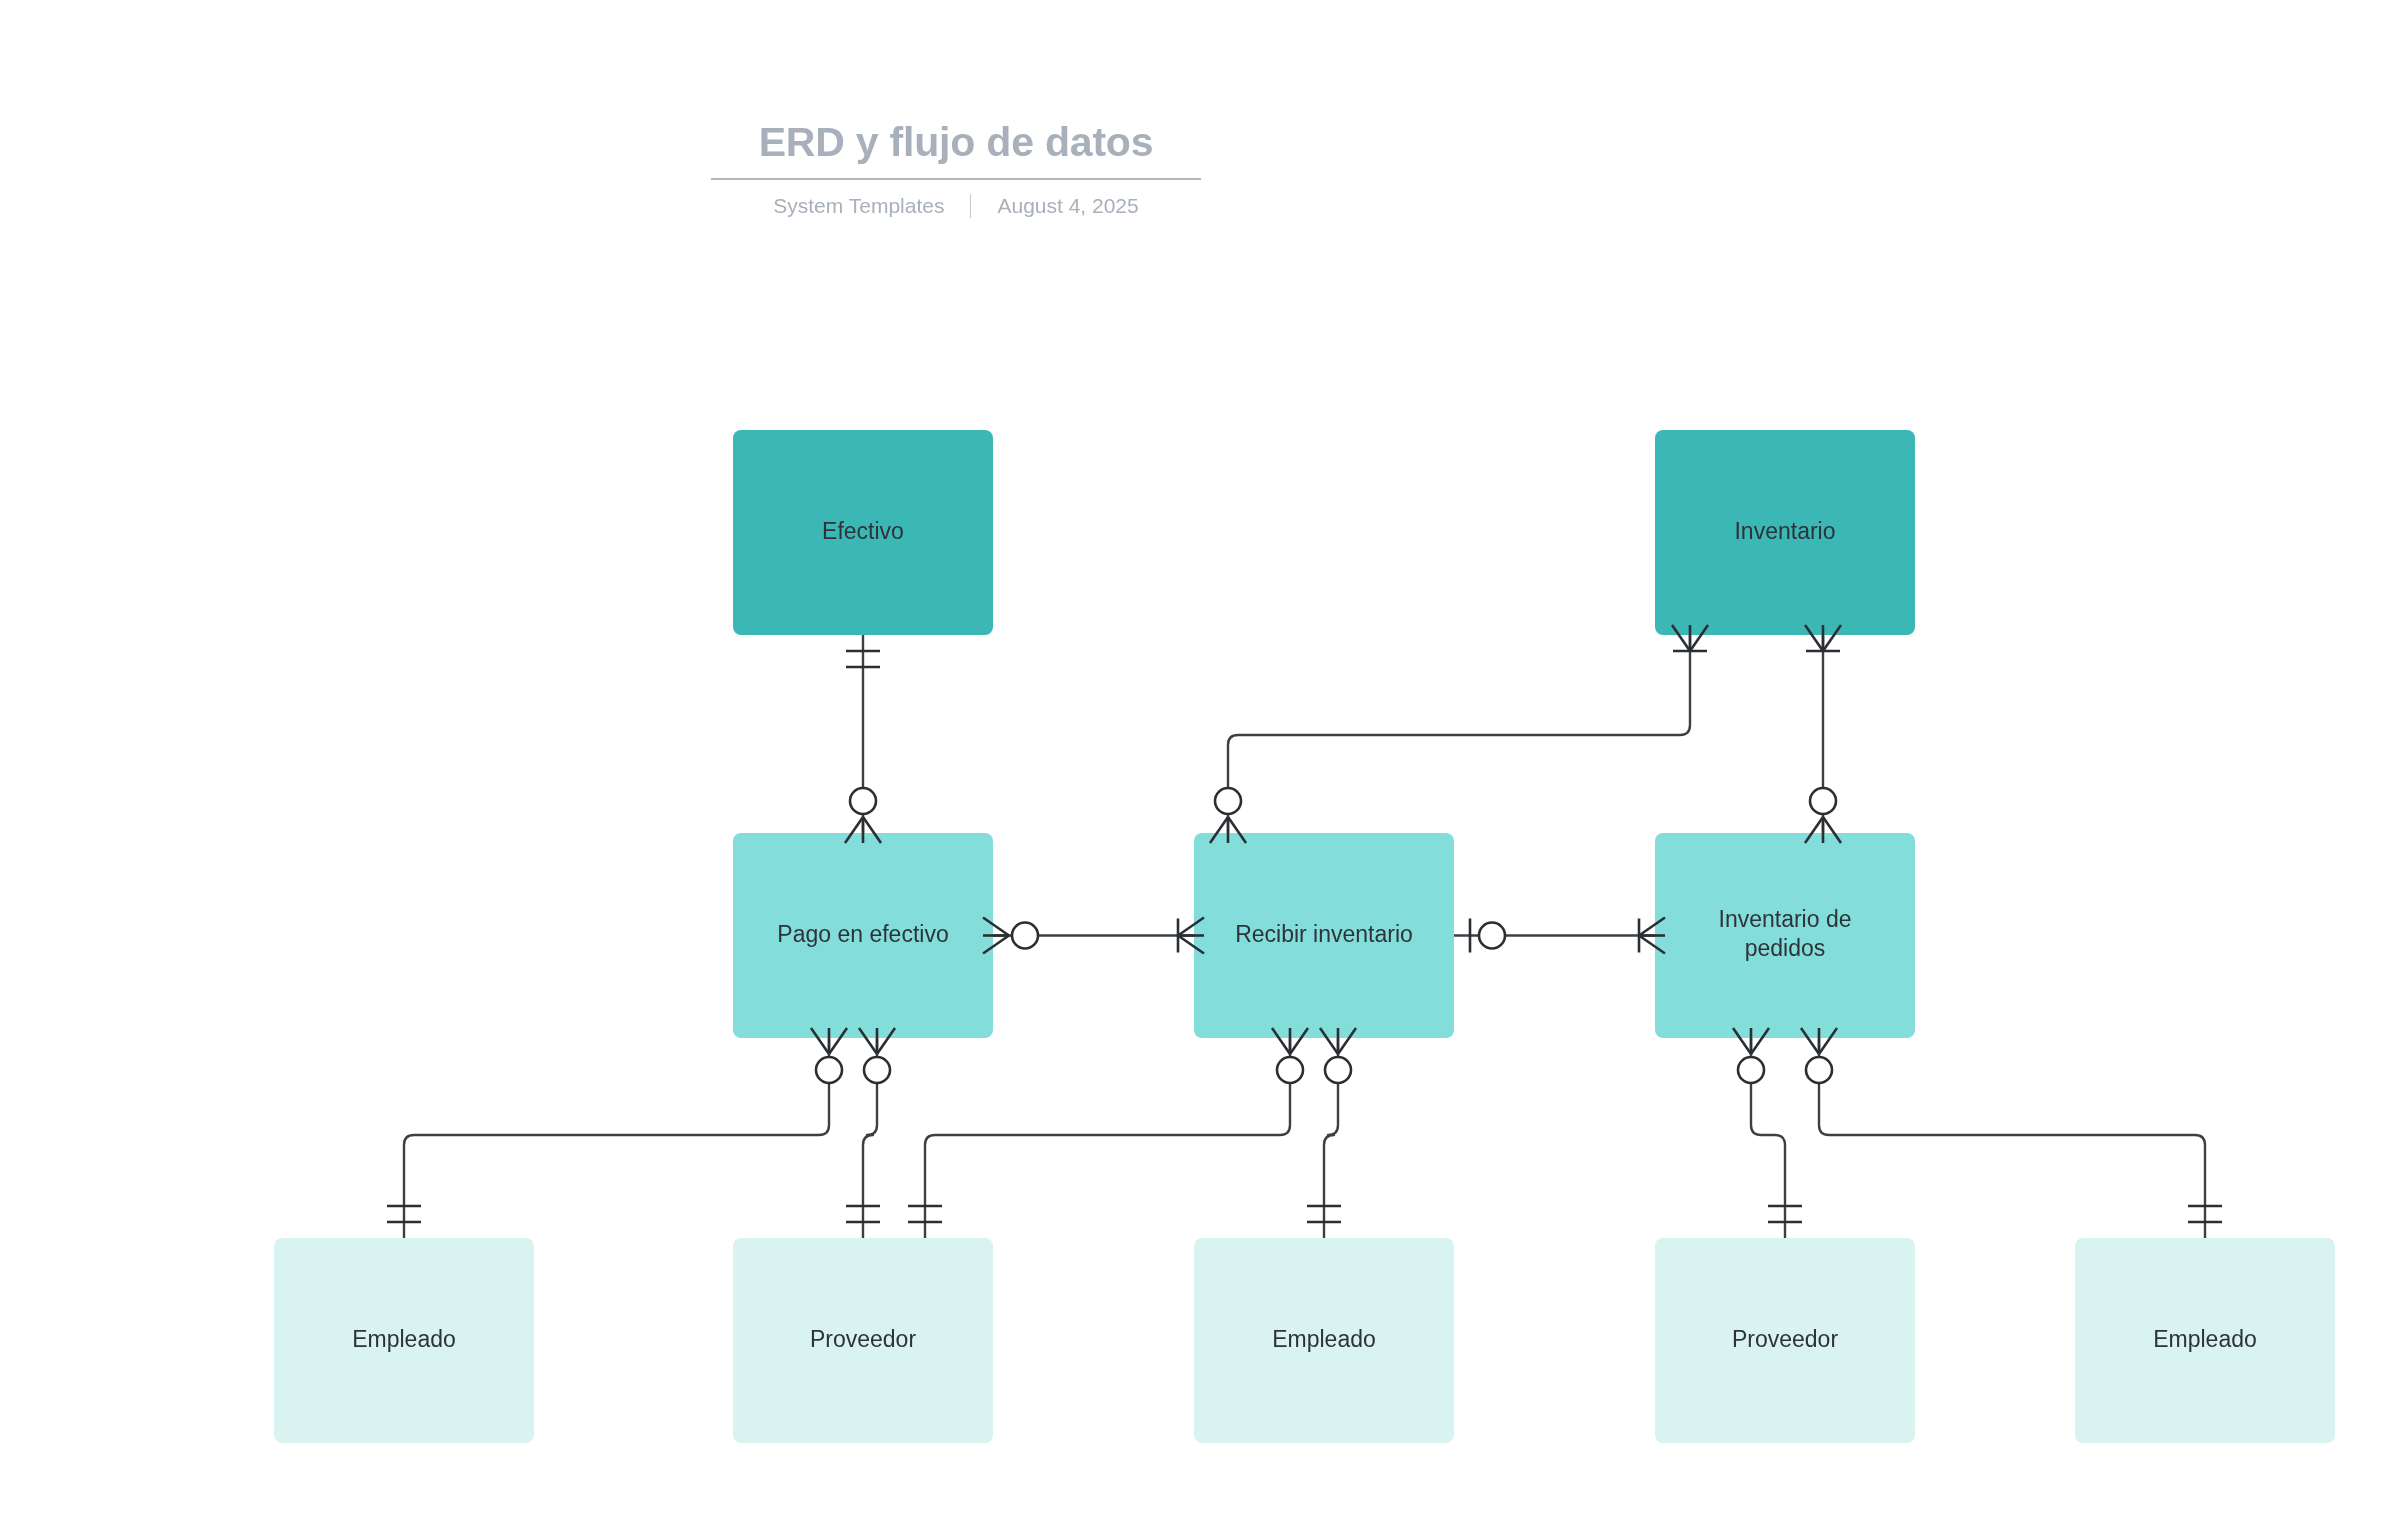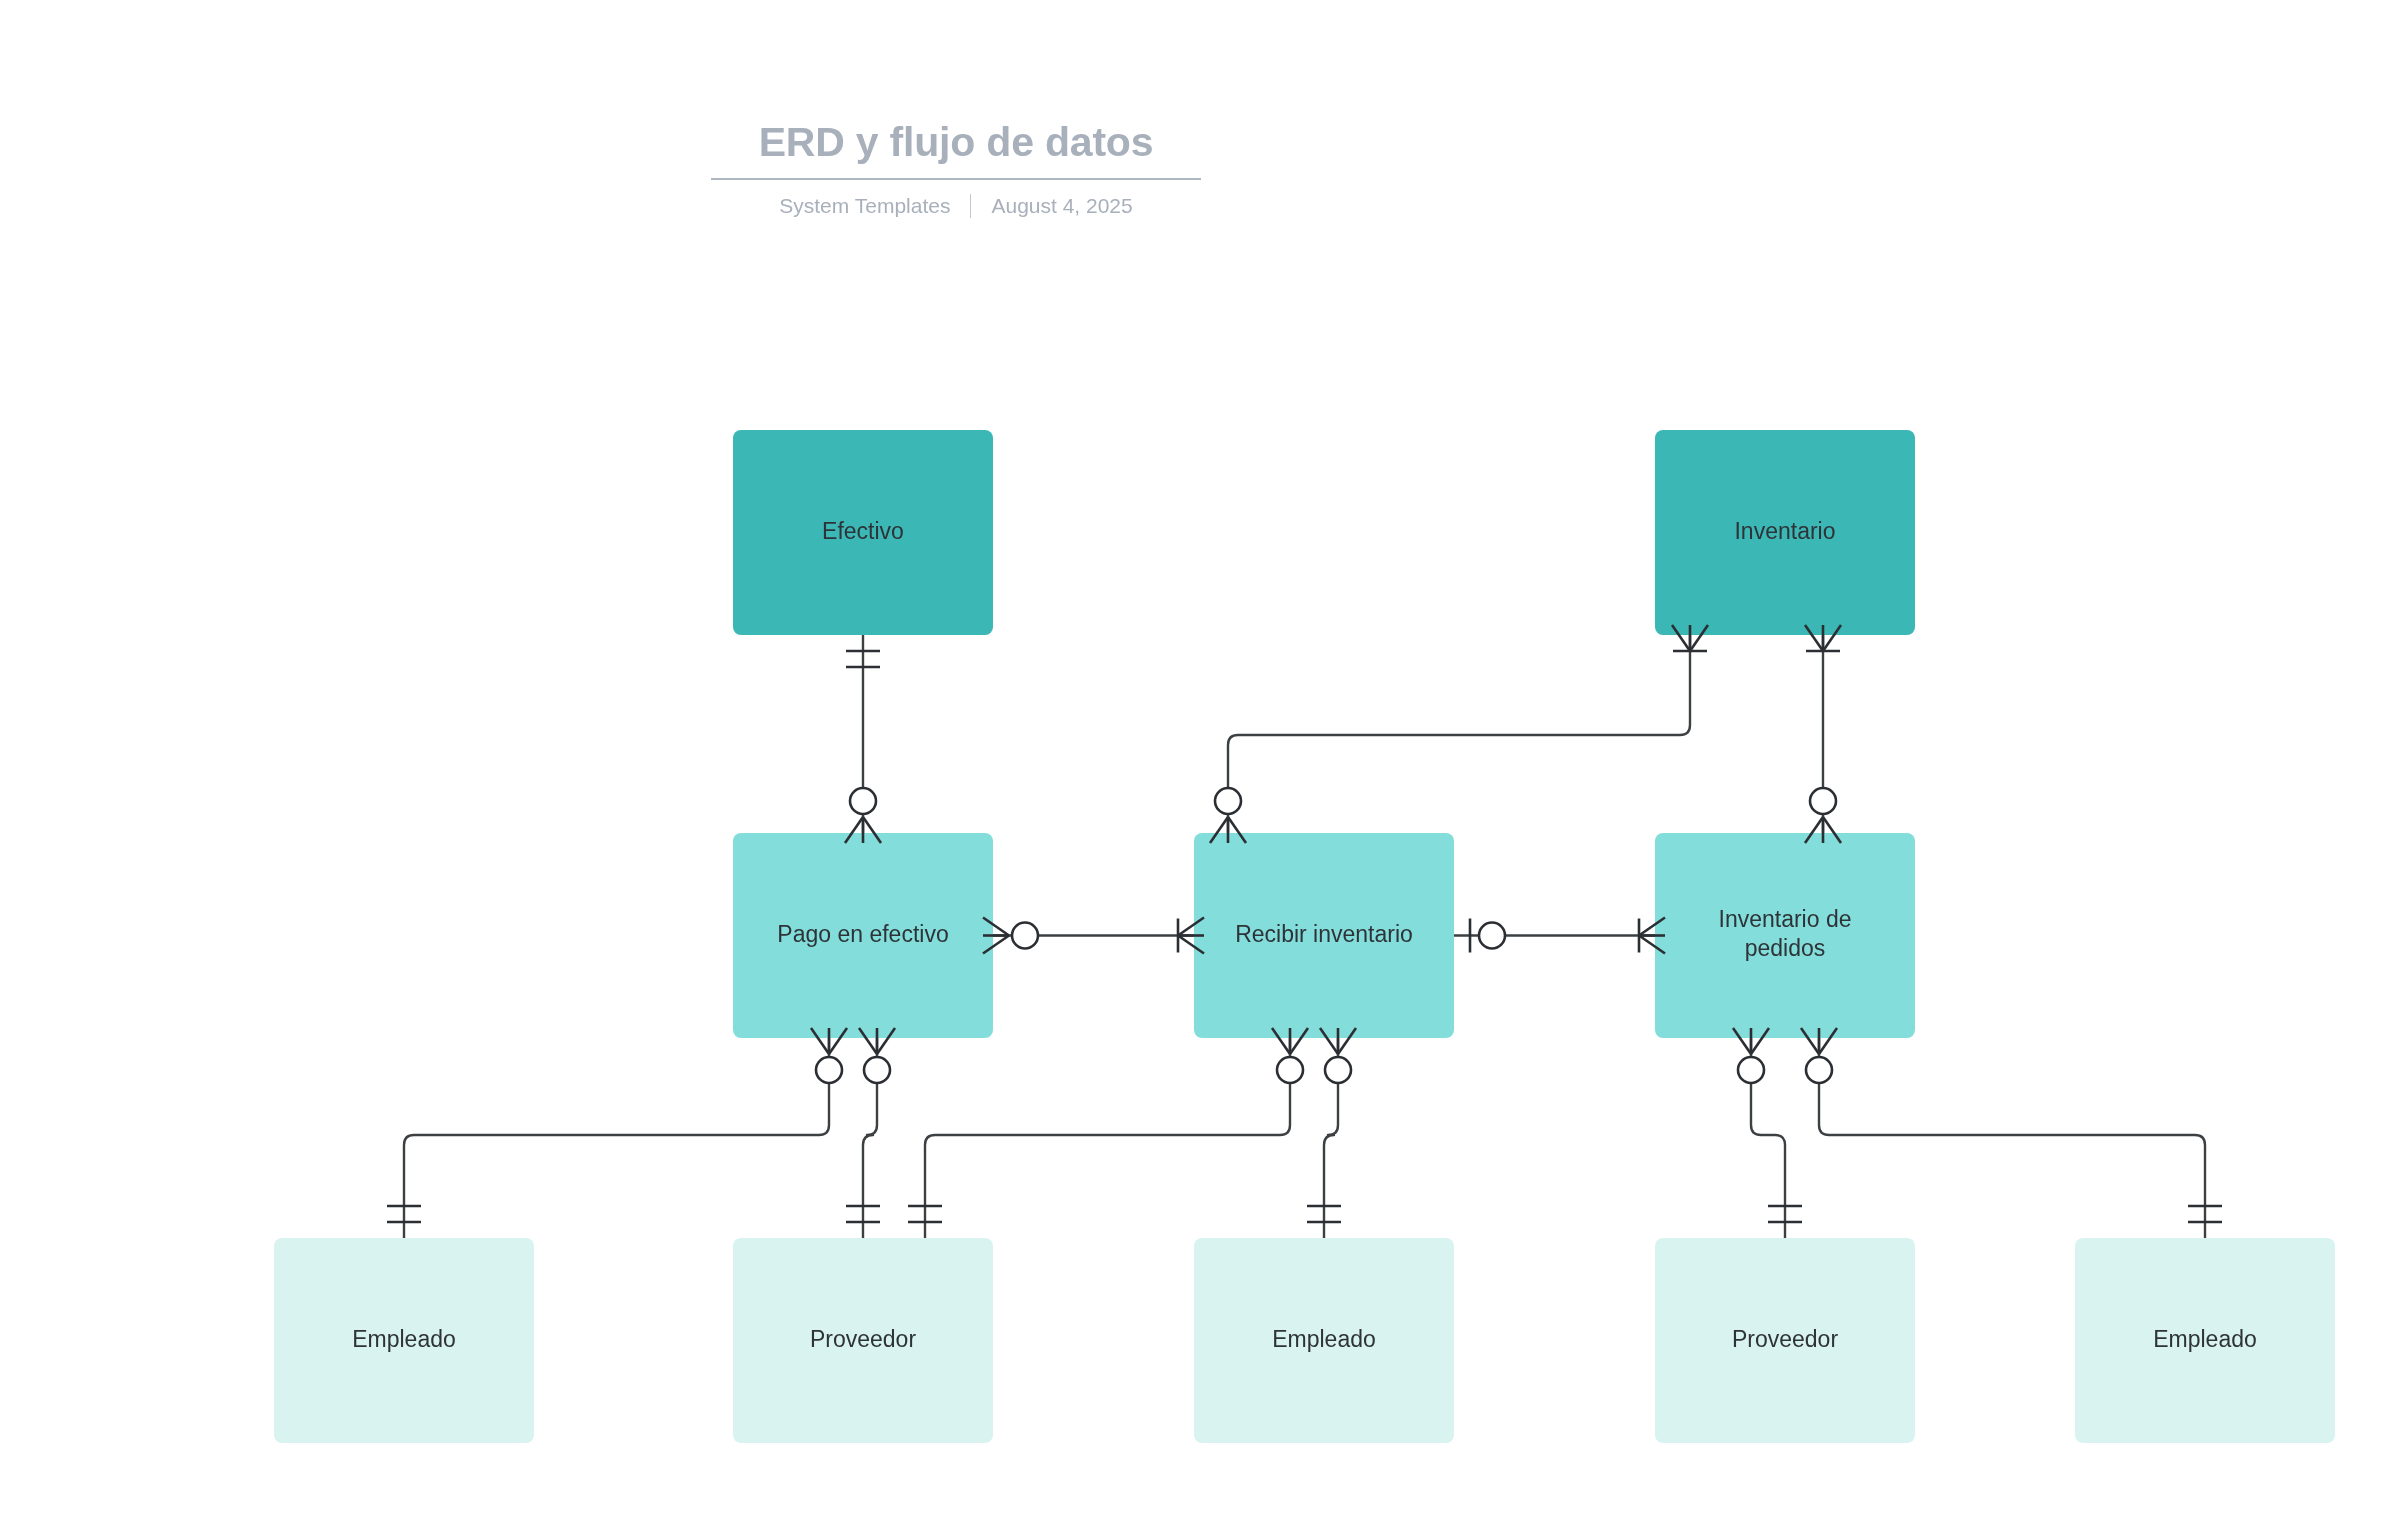--- a/index.html
+++ b/index.html
@@ -42,21 +42,21 @@
     margin: 12px auto 0 auto;
   }
   #subtitle {
     margin-top: 13px;
     font-size: 21px;
     color: #a8b0bb;
     line-height: 26px;
     display: flex;
     justify-content: center;
     align-items: center;
-    gap: 2px;
+    gap: 8px;
   }
   .sub-piece { color: #a8b0bb; }
   .sub-sep {
     display: inline-block;
     width: 1px;
     height: 24px;
     background: #c2c8d1;
     margin: 0 18px;
   }
   

